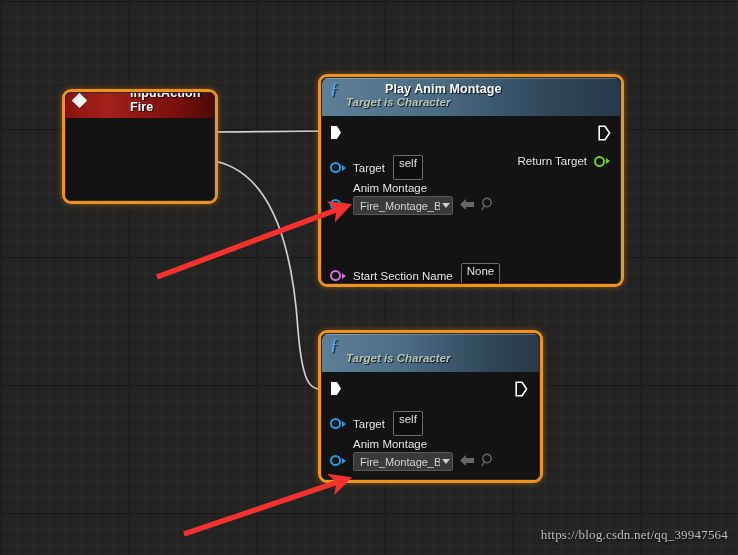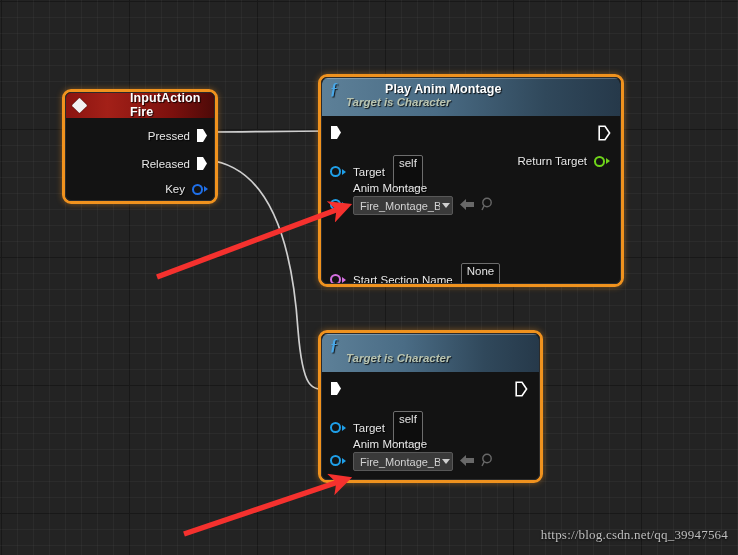--- a/index.html
+++ b/index.html
@@ -56,21 +56,21 @@
   
   .hdr {
     position: relative;
     box-sizing: border-box;
     padding: 3px 8px 4px 8px;
   }
   .hdr-event {
     height: 25px;
     background: linear-gradient(to right, #8a1410 0%, #a32018 28%, #7c100d 72%, #4d0a08 100%);
     display: flex;
-    align-items: center;
+    align-items: flex-end;
   }
   .hdr-func {
     height: 38px;
     background: linear-gradient(to right, #5d8098 0%, #4a6c85 38%, #30485b 75%, #26394a 100%);
     border-top-left-radius: 6px;
     border-top-right-radius: 6px;
   }
   .hdr-func::after {
     content: "";
     position: absolute;
@@ -172,21 +172,21 @@
   .pin-magenta .ring { border-color: #d46fe0; }
   .pin-magenta .tri { border-left-color: #d46fe0; }
 
   
   .val-box {
     display: inline-block;
     border: 1px solid #6d6d6d;
     background: #0d0d0d;
     color: #e2e2e2;
     font-size: 11.5px;
-    padding: 0px 5px 16px 5px;
+    padding: 0px 5px 8px 5px;
     border-radius: 2px;
     line-height: 15px;
   }
   .dropdown {
     display: inline-flex;
     align-items: center;
     background: #3a3a3a;
     border: 1px solid #585858;
     border-radius: 2px;
     height: 17px;
@@ -241,49 +241,20 @@
   </svg>
 
   <div class="node node-sel" style="left:62px; top:89px; width:156px; height:115px;">
     <div class="node-body">
       <div class="hdr hdr-event">
         <div class="hdr-row">
           <span class="diamond-icon"></span>
           <span class="hdr-title">InputAction Fire</span>
         </div>
       </div>
-      <div class="content" style="height:86px;">
-
-        <div class="row" style="right:6px; top:10px;">
-          <span class="pin-label pin-label-r">Pressed</span>
-          <span class="exec-pin" style="margin-left:6px;">
-            <svg width="12" height="15" viewBox="0 0 12 15">
-              <path d="M1 1 L7 1 L11 7.5 L7 14 L1 14 Z" fill="#ffffff"></path>
-            </svg>
-          </span>
-        </div>
-
-        <div class="row" style="right:6px; top:38px;">
-          <span class="pin-label pin-label-r">Released</span>
-          <span class="exec-pin" style="margin-left:6px;">
-            <svg width="12" height="15" viewBox="0 0 12 15">
-              <path d="M1 1 L7 1 L11 7.5 L7 14 L1 14 Z" fill="#ffffff"></path>
-            </svg>
-          </span>
-        </div>
-
-        <div class="row" style="right:6px; top:65px;">
-          <span class="pin-label pin-label-r">Key</span>
-          <span class="data-pin" style="margin-left:7px;">
-            <span class="ring" style="border-color:#1f6fe8;"></span>
-            <span class="tri" style="border-left-color:#1f6fe8;"></span>
-          </span>
-        </div>
-
-      </div>
     </div>
   </div>
 
   <div class="node node-sel" style="left:318px; top:74px; width:306px; height:213px;">
     <div class="node-body">
       <div class="hdr hdr-func">
         <div class="hdr-row">
           <span class="fx-icon">ƒ</span>
           <span class="hdr-title">Play Anim Montage</span>
         </div>

